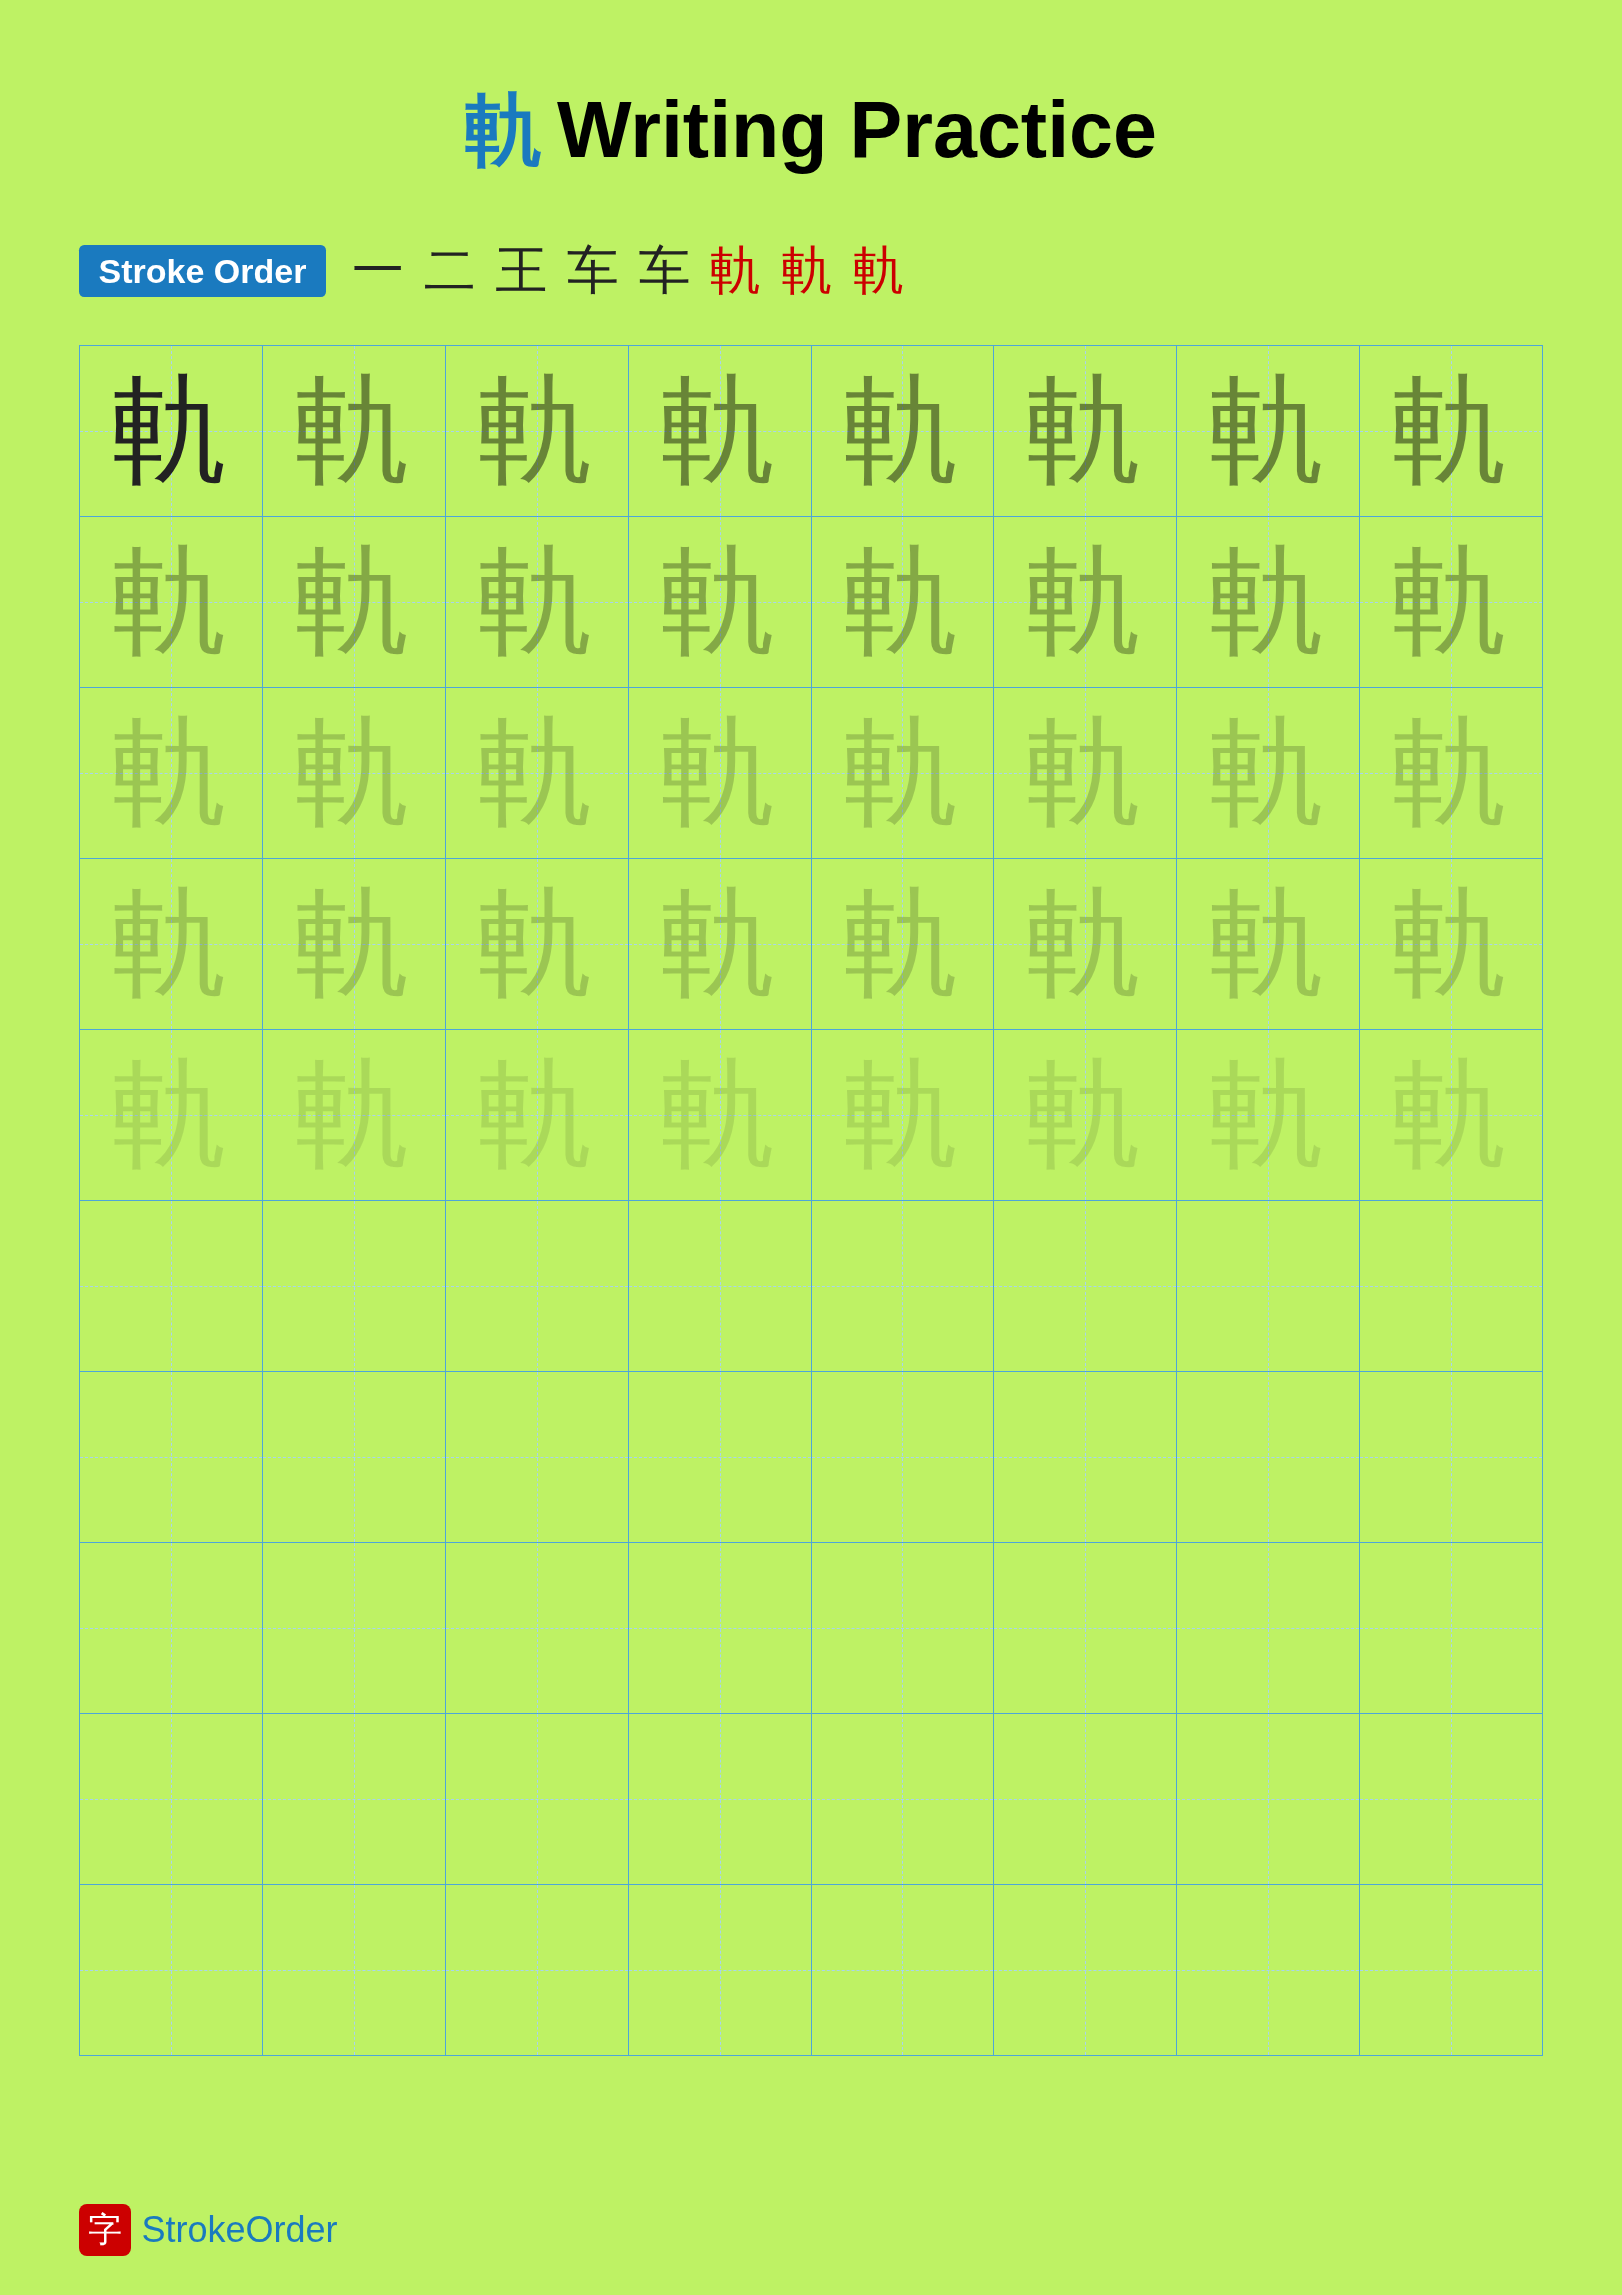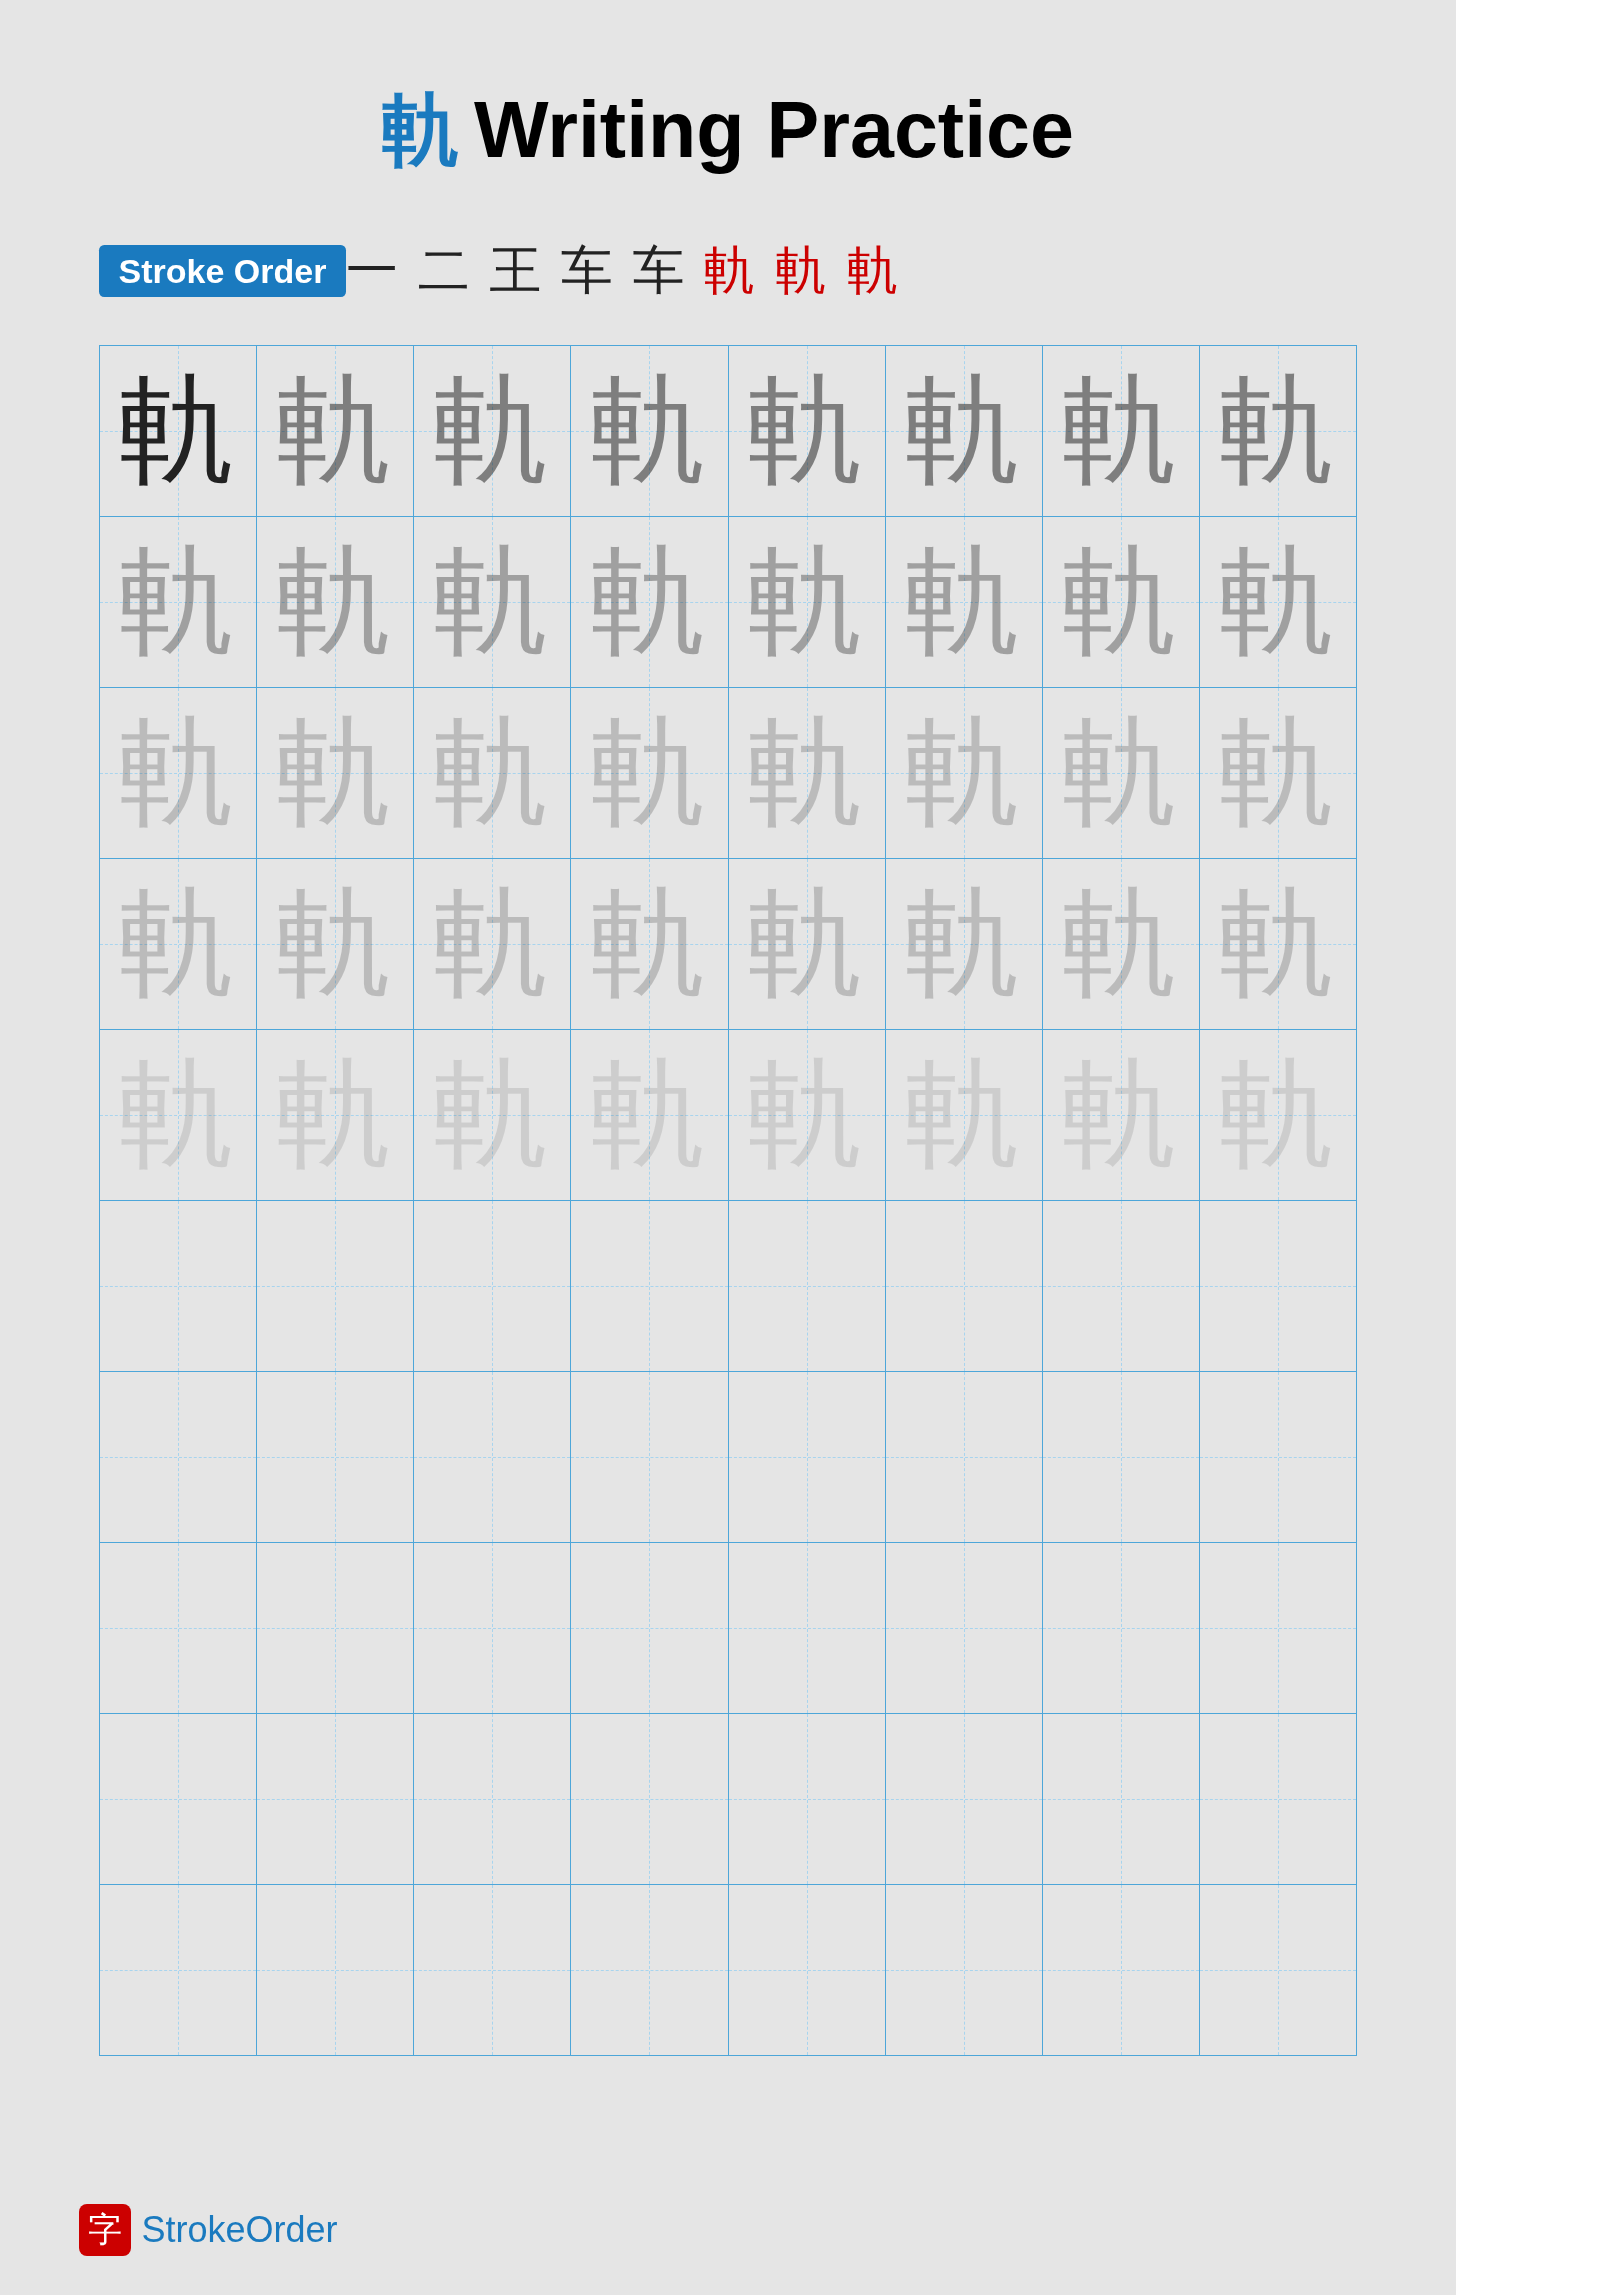--- a/index.html
+++ b/index.html
@@ -7,25 +7,25 @@
     body {
       width: 1622px;
       height: 2295px;
       background: #ffffff;
       font-family: 'Times New Roman', serif;
       position: relative;
       overflow: hidden;
     }
 
     .page {
-      width: 1456px;
+      width: 1622px;
       height: 2295px;
-      background: #e5e5e5;
+      background: #bef264;
       position: relative;
-      padding: 52px 99px;
+      padding: 52px 79px;
     }
 
     
     .title-area {
       text-align: center;
       margin-bottom: 52px;
       margin-top: 26px;
     }
 
     .title-text {
@@ -39,20 +39,21 @@
       color: #1a7abf;
       font-family: 'SimSun', 'STSong', serif;
       margin-right: 13px;
     }
 
     
     .stroke-order-row {
       display: flex;
       align-items: center;
       margin-bottom: 39px;
+      gap: 26px;
     }
 
     .stroke-order-badge {
       background: #1a7abf;
       color: #fff;
       font-size: 34px;
       font-weight: bold;
       padding: 6.5px 19.6px;
       border-radius: 5.2px;
       font-family: Arial, sans-serif;

